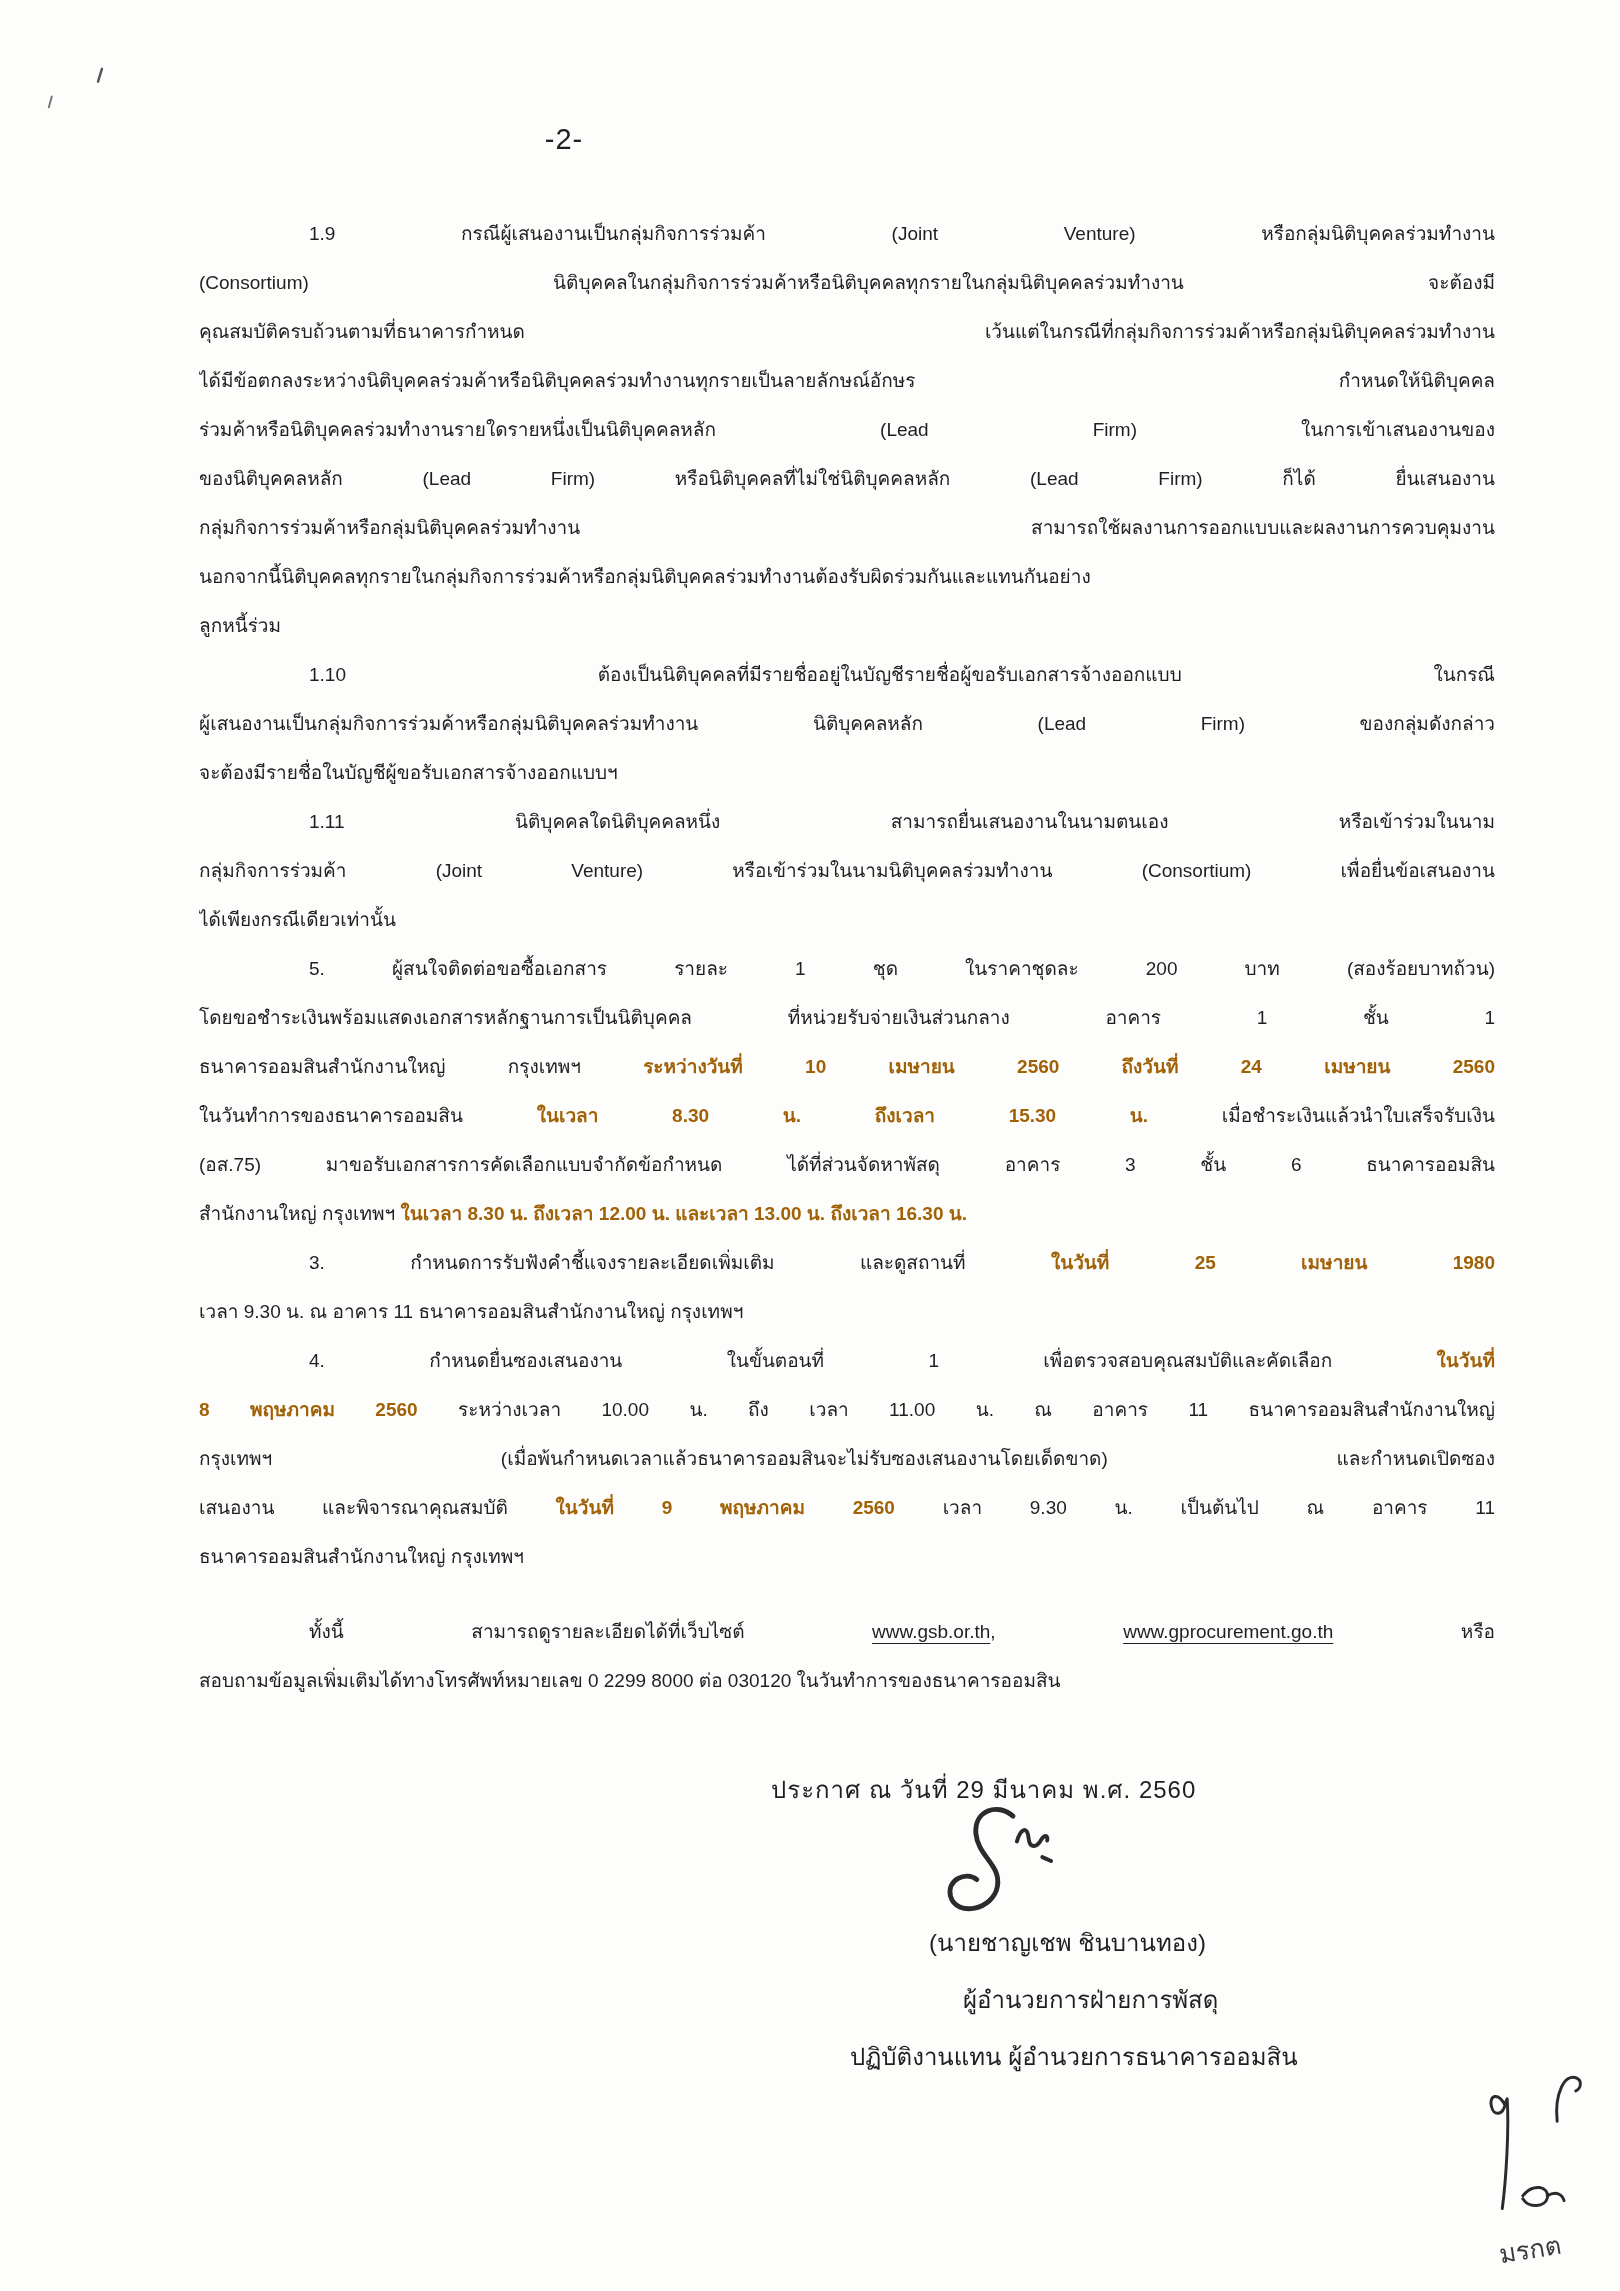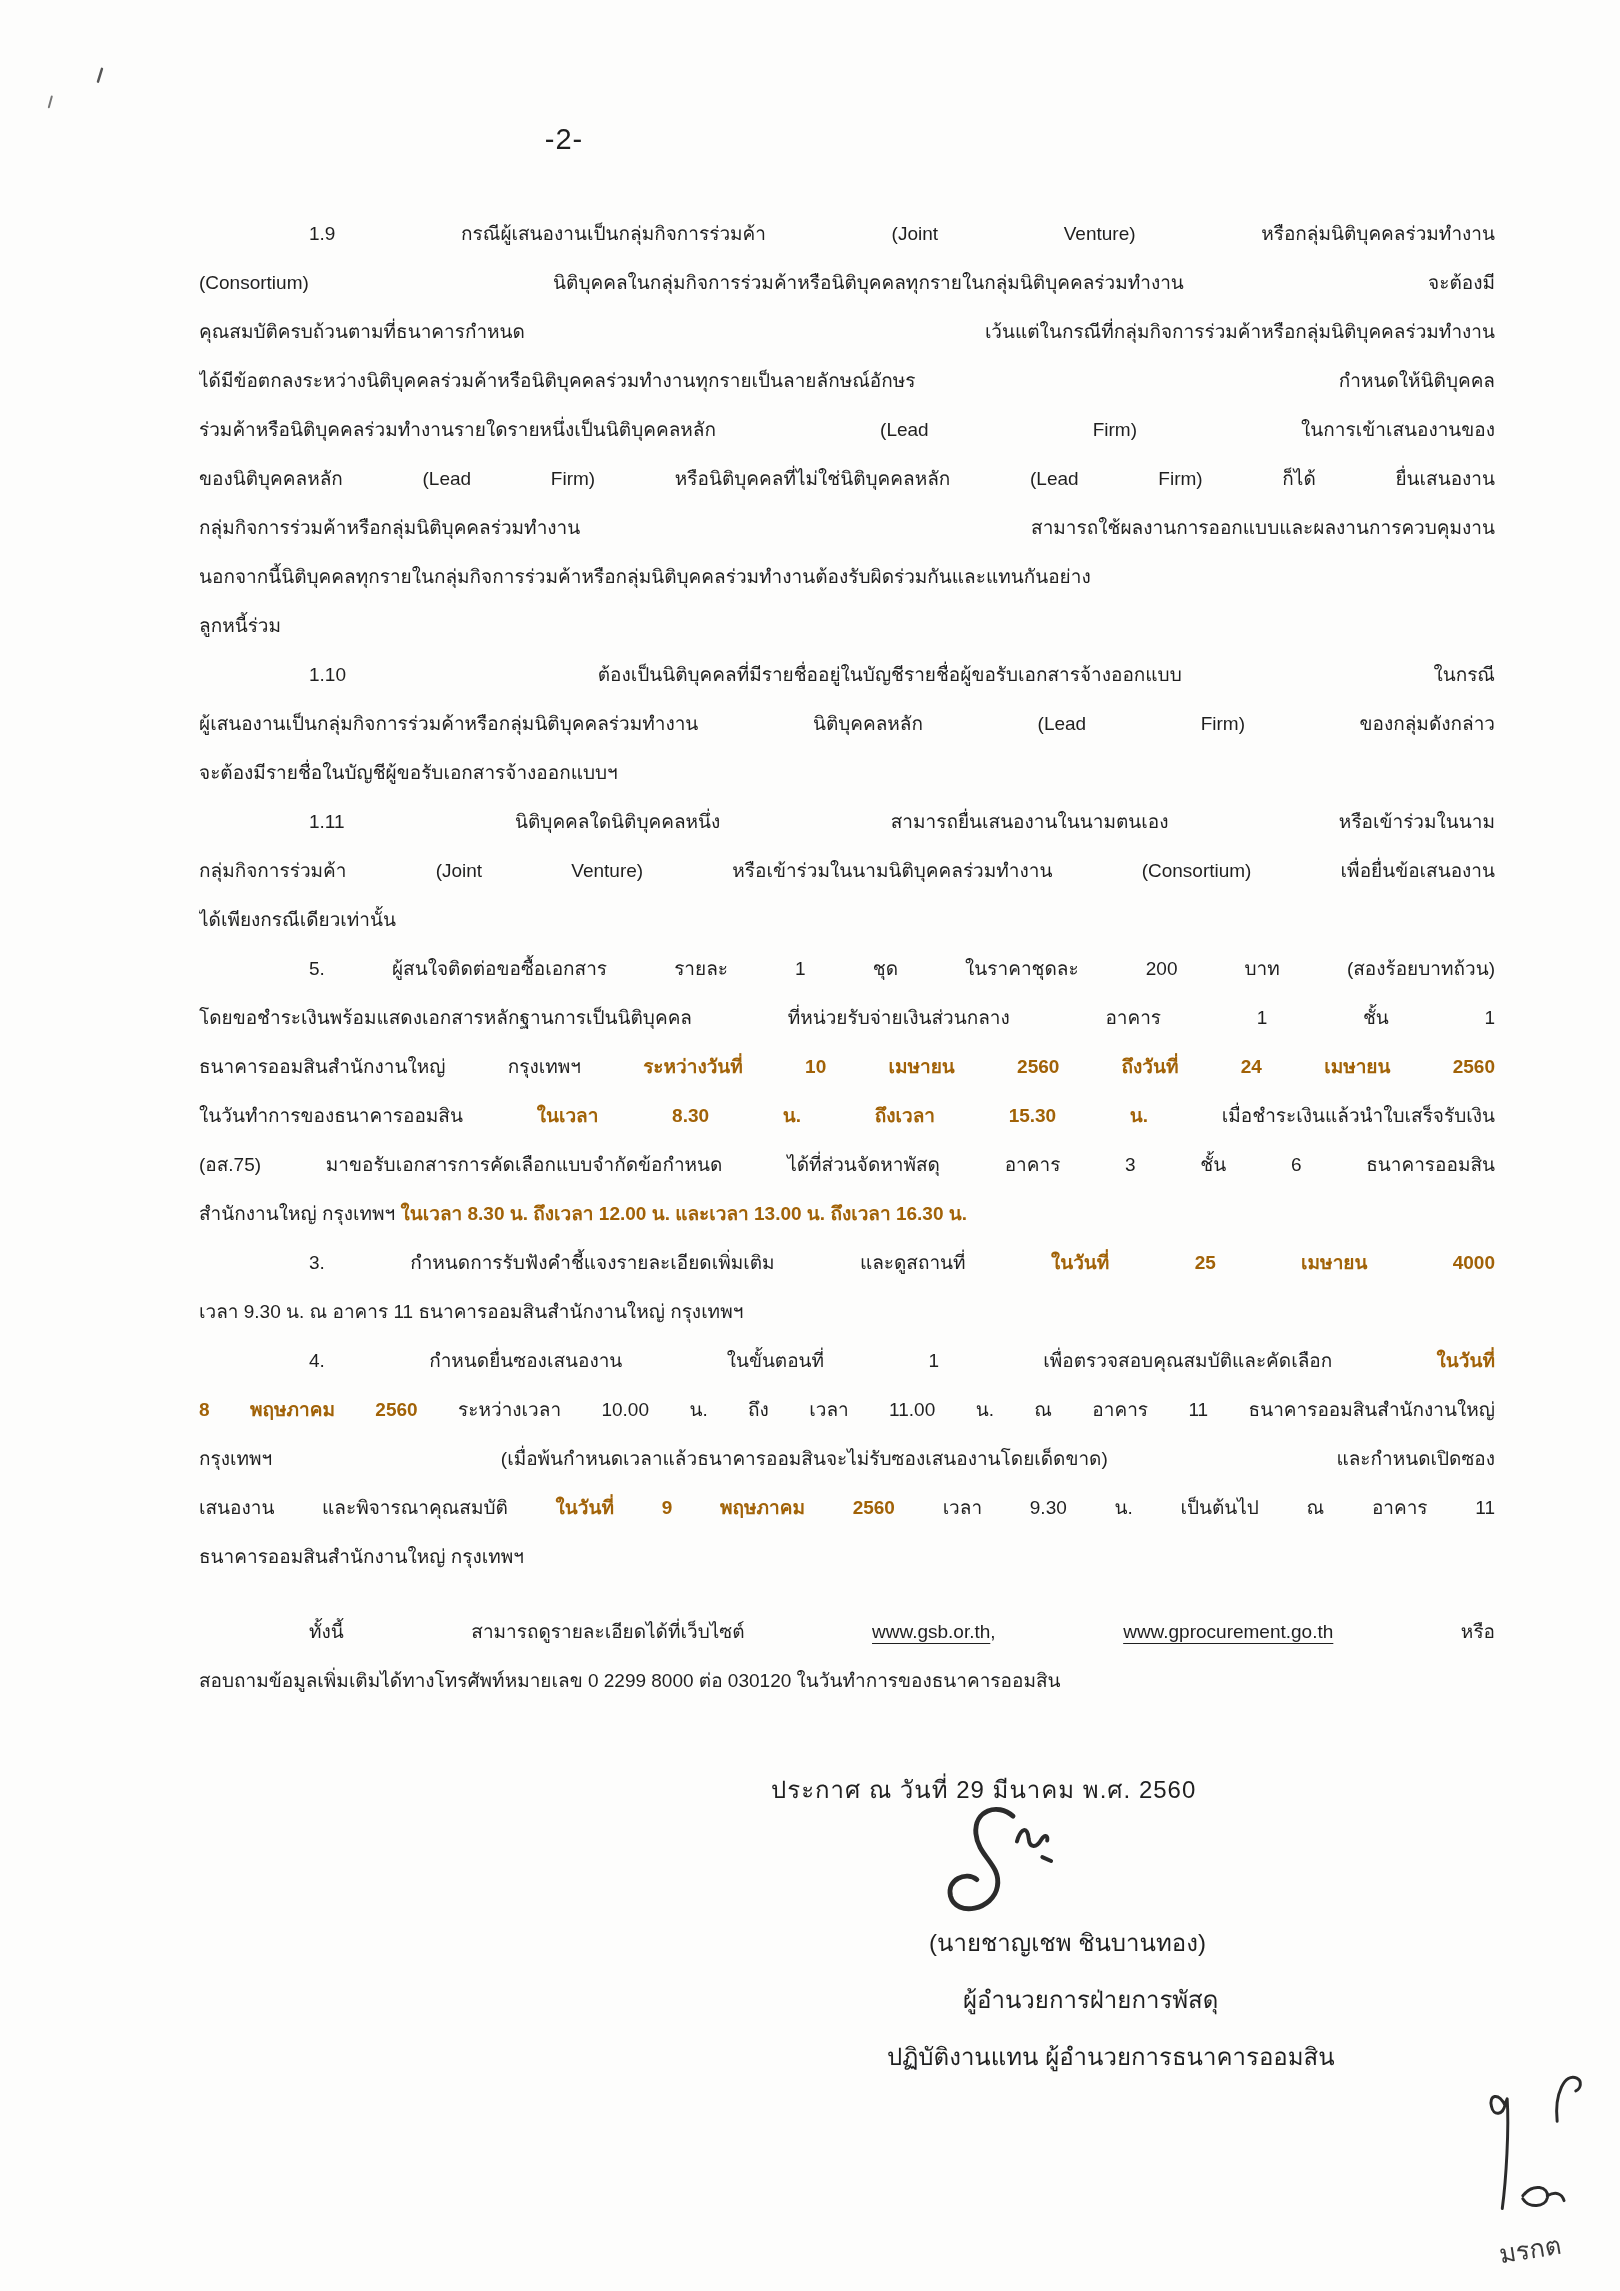--- a/index.html
+++ b/index.html
@@ -42,21 +42,21 @@
   .b{ font-weight:700; color:#a16207; }
   .u{ text-decoration:underline; text-underline-offset:4.9px; }
   .closing-line{
     position:absolute;
     font-size:24px;
     white-space:nowrap;
   }
   .date-line{ left:771px; top:1770px; letter-spacing:1px;}
   .signer-name{ left:929px; top:1923px; }
   .signer-title{ left:963px; top:1980px; }
-  .acting-line{ left:887px; top:2037px; }
+  .acting-line{ left:850px; top:2037px; }
   .sig-svg{ position:absolute; left:929px; top:1800px; }
   .hw-svg{ position:absolute; left:1462px; top:2037px; }
   .artifact-svg{ position:absolute; left:39px; top:57px; }
   svg path, svg line{ fill:none; stroke:#2b2b2b; stroke-linecap:round; stroke-linejoin:round; }
   .hw-text{ fill:#3a3a3a; font-size:26px; font-family:"Liberation Sans","DejaVu Sans",sans-serif; }
 </style>
 </head>
 <body>
 
 <div class="page">
@@ -78,21 +78,21 @@
       <div class="line last"><span>จะต้องมีรายชื่อในบัญชีผู้ขอรับเอกสารจ้างออกแบบฯ</span></div>
       <div class="line indent"><span>1.11 นิติบุคคลใดนิติบุคคลหนึ่ง สามารถยื่นเสนองานในนามตนเอง หรือเข้าร่วมในนาม</span></div>
       <div class="line"><span>กลุ่มกิจการร่วมค้า (Joint Venture) หรือเข้าร่วมในนามนิติบุคคลร่วมทำงาน (Consortium) เพื่อยื่นข้อเสนองาน</span></div>
       <div class="line last"><span>ได้เพียงกรณีเดียวเท่านั้น</span></div>
       <div class="line indent"><span>5. ผู้สนใจติดต่อขอซื้อเอกสาร รายละ 1 ชุด ในราคาชุดละ 200 บาท (สองร้อยบาทถ้วน)</span></div>
       <div class="line"><span>โดยขอชำระเงินพร้อมแสดงเอกสารหลักฐานการเป็นนิติบุคคล ที่หน่วยรับจ่ายเงินส่วนกลาง อาคาร 1 ชั้น 1</span></div>
       <div class="line"><span>ธนาคารออมสินสำนักงานใหญ่ กรุงเทพฯ </span><span class="b">ระหว่างวันที่ 10 เมษายน 2560 ถึงวันที่ 24 เมษายน 2560</span></div>
       <div class="line"><span>ในวันทำการของธนาคารออมสิน </span><span class="b">ในเวลา 8.30 น. ถึงเวลา 15.30 น.</span><span> เมื่อชำระเงินแล้วนำใบเสร็จรับเงิน</span></div>
       <div class="line"><span>(อส.75) มาขอรับเอกสารการคัดเลือกแบบจำกัดข้อกำหนด ได้ที่ส่วนจัดหาพัสดุ อาคาร 3 ชั้น 6 ธนาคารออมสิน</span></div>
       <div class="line last"><span>สำนักงานใหญ่ กรุงเทพฯ </span><span class="b">ในเวลา 8.30 น. ถึงเวลา 12.00 น. และเวลา 13.00 น. ถึงเวลา 16.30 น.</span></div>
-      <div class="line indent"><span>3. กำหนดการรับฟังคำชี้แจงรายละเอียดเพิ่มเติม และดูสถานที่ </span><span class="b">ในวันที่ 25 เมษายน 4000</span></div>
+      <div class="line indent"><span>3. กำหนดการรับฟังคำชี้แจงรายละเอียดเพิ่มเติม และดูสถานที่ </span><span class="b">ในวันที่ 25 เมษายน 1980</span></div>
       <div class="line last"><span>เวลา 9.30 น. ณ อาคาร 11 ธนาคารออมสินสำนักงานใหญ่ กรุงเทพฯ</span></div>
       <div class="line indent"><span>4. กำหนดยื่นซองเสนองาน ในขั้นตอนที่ 1 เพื่อตรวจสอบคุณสมบัติและคัดเลือก </span><span class="b">ในวันที่</span></div>
       <div class="line"><span class="b">8 พฤษภาคม 2560</span><span> ระหว่างเวลา 10.00 น. ถึง เวลา 11.00 น. ณ อาคาร 11 ธนาคารออมสินสำนักงานใหญ่</span></div>
       <div class="line"><span>กรุงเทพฯ (เมื่อพ้นกำหนดเวลาแล้วธนาคารออมสินจะไม่รับซองเสนองานโดยเด็ดขาด) และกำหนดเปิดซอง</span></div>
       <div class="line"><span>เสนองาน และพิจารณาคุณสมบัติ </span><span class="b">ในวันที่ 9 พฤษภาคม 2560</span><span> เวลา 9.30 น. เป็นต้นไป ณ อาคาร 11</span></div>
       <div class="line last"><span>ธนาคารออมสินสำนักงานใหญ่ กรุงเทพฯ</span></div>
       <div class="line indent gap"><span>ทั้งนี้ สามารถดูรายละเอียดได้ที่เว็บไซต์ </span><span class="u">www.gsb.or.th</span><span>, </span><span class="u">www.gprocurement.go.th</span><span> หรือ</span></div>
       <div class="line last"><span>สอบถามข้อมูลเพิ่มเติมได้ทางโทรศัพท์หมายเลข 0 2299 8000 ต่อ 030120 ในวันทำการของธนาคารออมสิน</span></div>
     </div>
 

